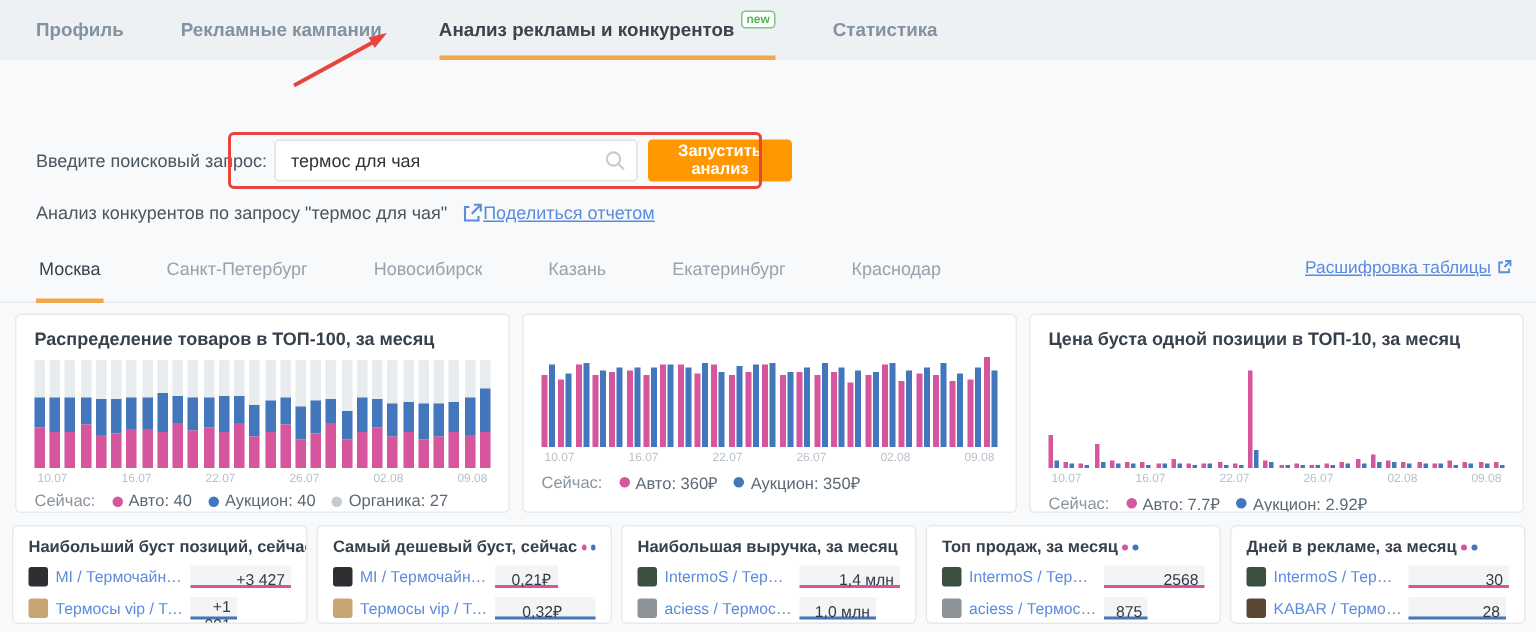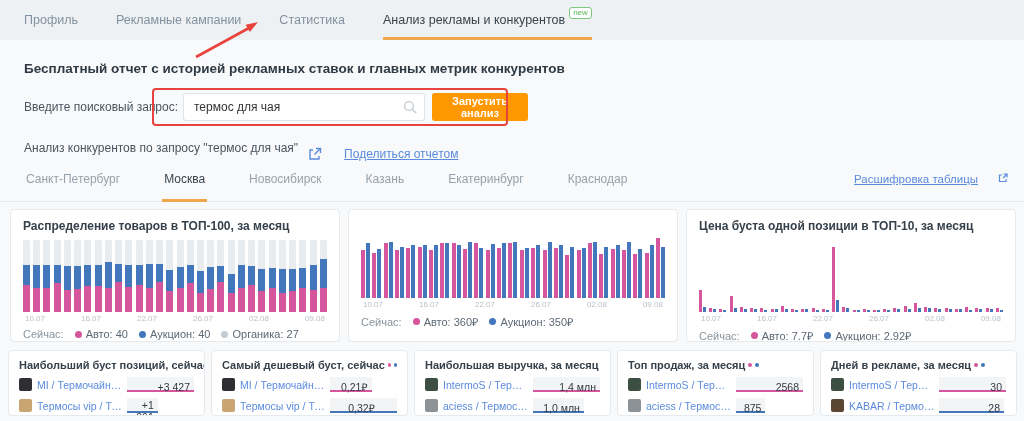--- a/index.html
+++ b/index.html
@@ -1,46 +1,46 @@
 <!DOCTYPE html>
 <html><head>
 <meta charset="utf-8">
 <style>
   * { margin:0; padding:0; box-sizing:border-box; }
   body { font-family:"Liberation Sans", sans-serif; background:#fff; }
   .stage { position:relative; width:1024px; height:421px; background:#f7f9fa; overflow:hidden; }
 
   
   .topnav { position:absolute; left:0; top:0; width:1024px; height:40px; background:#eef1f3; display:flex; align-items:stretch; gap:38px; padding:0 0 0 24px; }
-  .nav-item { font-size:12.5px; color:#8392a0; display:flex; align-items:center; border-bottom:3px solid transparent; padding-top:2px; cursor:pointer; white-space:nowrap; }
+  .nav-item { font-size:12.5px; color:#8392a0; display:flex; align-items:center; border-bottom:3px solid transparent; padding-top:2px; cursor:pointer; white-space:nowrap;font-weight:bold; }
   .nav-item.active { color:#39444e; border-bottom-color:#f0a64a; }
   .badge { font-size:8px; color:#55b558; border:1px solid #7cc87e; border-radius:3px; padding:0px 3px 1px; margin-left:4px; position:relative; top:-7px; background:#fdfefd; }
 
   
   .annot { position:absolute; left:0; top:0; pointer-events:none; z-index:50; }
   .red-box { position:absolute; left:152px; top:88px; width:356px; height:38px; border:2px solid #e8433c; border-radius:4px; z-index:40; pointer-events:none; }
 
   
   .page-title { position:absolute; left:24px; top:61px; font-size:13.5px; font-weight:700; color:#2f3a44; }
   .search-label { position:absolute; left:24px; top:100px; font-size:12px; color:#4a5560; }
   .search-row { position:absolute; left:158px; top:93px; display:flex; gap:7px; }
   .search-input-wrap { position:relative;margin-left:25px; }
   .search-input { width:242px; height:28px; border:1px solid #dfe3e7; border-radius:3px; background:#fff; font-family:"Liberation Sans",sans-serif; font-size:12px; color:#333; padding:0 28px 0 10px; outline:none; }
   .search-icon { position:absolute; right:8px; top:7px; }
   .run-btn { width:96px; height:28px; background:#ff9800; color:#fff; border:none; border-radius:3px; font-family:"Liberation Sans",sans-serif; font-size:11px; font-weight:700; cursor:pointer; }
 
   .report-row { position:absolute; left:24px; top:135px; display:flex; align-items:center; gap:10px; font-size:12px; color:#4a5560; }
-  .share { display:flex; align-items:flex-start; gap:22px; cursor:pointer;margin-top:12px; }
+  .share { display:flex; align-items:flex-start; gap:0; cursor:pointer; }
   .share a { color:#5b8bdd; font-size:12px; text-decoration:underline; }
 
   
   .tabs-wrap { position:absolute; left:0; top:163px; width:1024px; border-bottom:1px solid #e7eaec; padding-left:24px; display:flex; gap:40px; }
   .city-tab { font-size:12px; color:#98a2ac; padding:9px 2px 13px; border-bottom:3px solid transparent; margin-bottom:-1px; cursor:pointer; white-space:nowrap; }
   .city-tab.active { color:#39444e; border-bottom-color:#f0a64a; }
-  .table-link { position:absolute; right:16px; top:173px; font-size:11.5px; color:#5b8bdd; text-decoration:underline; display:flex; gap:20px; align-items:flex-start; cursor:pointer; }
+  .table-link { position:absolute; right:16px; top:173px; font-size:11.5px; color:#5b8bdd; text-decoration:underline; display:flex; gap:4px; align-items:flex-start; cursor:pointer; }
 
   
   .charts-row { position:absolute; left:10px; top:209px; display:flex; gap:8px; }
   .chart-card { width:330px; height:133px; background:#fff; border:1px solid #e6eaed; border-radius:4px; padding:9px 12px 6px; overflow:hidden; }
   .chart-title { font-size:12px; font-weight:700; color:#37414b; white-space:nowrap; }
   .chart-title .muted { color:#98a2ac; font-weight:400; }
   .chart-title .toggle { border-bottom:2px solid #f0a64a; padding-bottom:1px; cursor:pointer; }
   .plot { display:flex; justify-content:space-between; align-items:flex-end; height:72px; margin-top:7px; }
   .scol { position:relative; width:7px; height:100%; background:#e8ecef; border-radius:1px; }
   .seg { position:absolute; left:0; right:0; }
@@ -66,28 +66,27 @@
   .vtext { font-size:10.5px; color:#333b42; padding:1px 4px 0 0; display:inline-block; }
 </style>
 </head>
 <body>
 
 <div class="stage">
 
   <div class="topnav">
     <div class="nav-item">Профиль</div>
     <div class="nav-item">Рекламные кампании</div>
-    <div class="nav-item">Статистика</div>
     <div class="nav-item active">
       <span>Анализ рекламы и конкурентов</span>
       <span class="badge">new</span>
     </div>
+    <div class="nav-item">Статистика</div>
   </div>
 
-  <div class="page-title">Бесплатный отчет с историей рекламных ставок и главных метрик конкурентов</div>
 
   <div class="search-label">Введите поисковый запрос:</div>
   <div class="red-box"></div>
   <div class="search-row">
     <span class="search-input-wrap">
       <input class="search-input" type="text" value="термос для чая" style="">
       <svg class="search-icon" width="14" height="14" viewBox="0 0 14 14">
           <circle cx="6" cy="6" r="4.4" fill="none" stroke="#c6ccd2" stroke-width="1.4"></circle>
           <line x1="9.4" y1="9.4" x2="13" y2="13" stroke="#c6ccd2" stroke-width="1.4"></line>
         </svg>
@@ -101,22 +100,22 @@
       <svg width="14" height="14" viewBox="0 0 14 14">
           <path d="M5 3H2v9h9V9" fill="none" stroke="#5b8bdd" stroke-width="1.4"></path>
           <path d="M8 1.5h4.5V6" fill="none" stroke="#5b8bdd" stroke-width="1.4"></path>
           <line x1="12.2" y1="1.8" x2="6.5" y2="7.5" stroke="#5b8bdd" stroke-width="1.4"></line>
         </svg>
       <a>Поделиться отчетом</a>
     </span>
   </div>
 
   <div class="tabs-wrap">
+    <div class="city-tab active">Москва</div>
     <div class="city-tab">Санкт-Петербург</div>
-    <div class="city-tab active">Москва</div>
     <div class="city-tab">Новосибирск</div>
     <div class="city-tab">Казань</div>
     <div class="city-tab">Екатеринбург</div>
     <div class="city-tab">Краснодар</div>
   </div>
   <div class="table-link">
     <span>Расшифровка таблицы</span>
     <svg width="10" height="10" viewBox="0 0 10 10">
         <path d="M4 2H1.5v6.5H8V6" fill="none" stroke="#5b8bdd" stroke-width="1.2"></path>
         <path d="M5.5 1h3.5v3.5" fill="none" stroke="#5b8bdd" stroke-width="1.2"></path>

